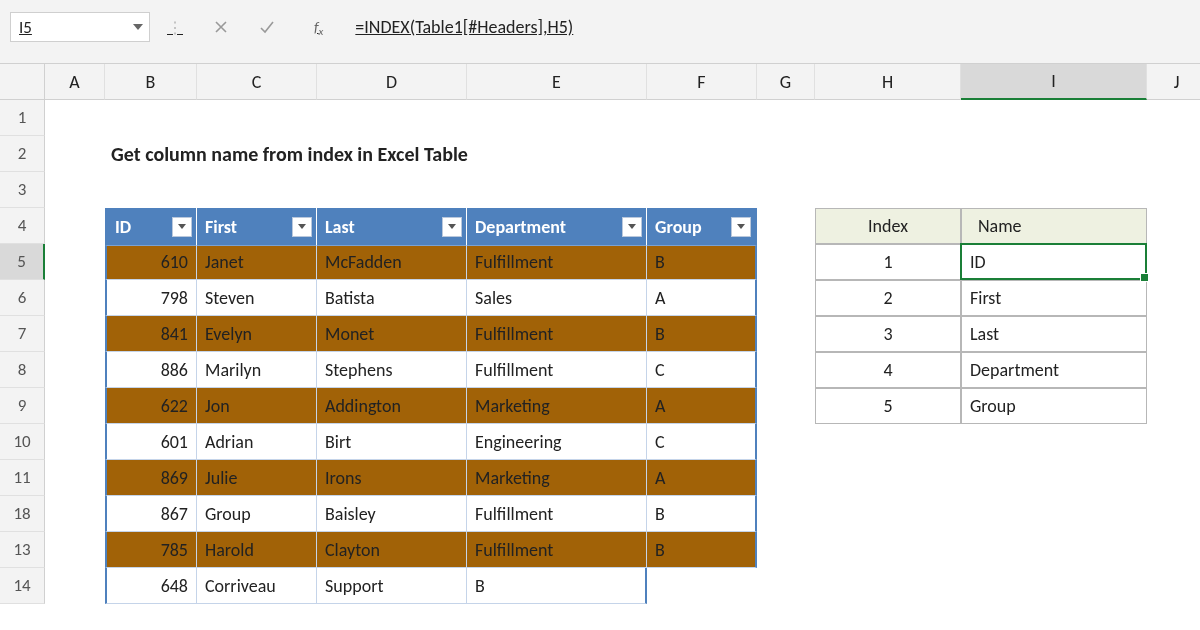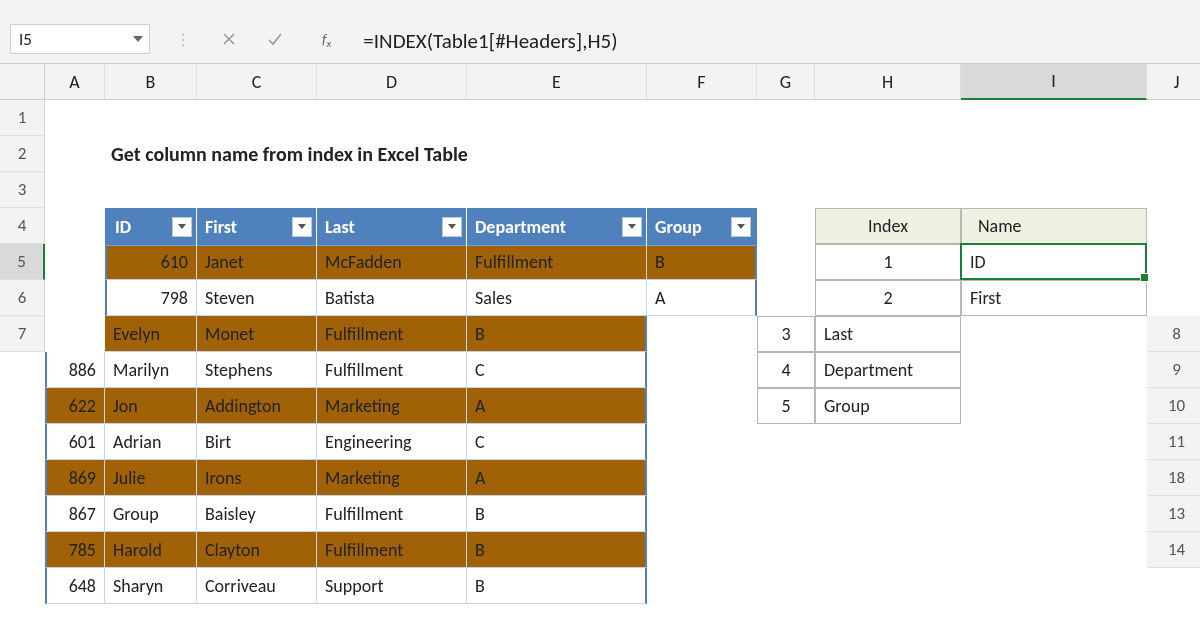--- a/index.html
+++ b/index.html
@@ -13,22 +13,23 @@
     color: #222;
   }
 
   
   .formula-bar {
     height: 64px;
     background: #f3f3f3;
     border-bottom: 1px solid #d0d0d0;
     display: flex;
     align-items: flex-start;
-    padding: 24px 10px 0 10px;
-    gap: 18px;
+    padding: 12px 10px 0 10px;
+    gap: 10px;
+    text-decoration: underline;
   }
   .name-box {
     width: 140px; height: 30px;
     background: #fff;
     border: 1px solid #cfcfcf;
     display: flex; align-items: center;
     padding: 0 8px;
     position: relative;
     font-size: 17px;
   }
@@ -41,23 +42,24 @@
     width: 30px; height: 30px;
     display: flex; align-items: center; justify-content: center;
     color: #888; font-size: 16px;
     border: none; background: transparent;
   }
   .fb-btn svg { display: block; }
   .fb-buttons { display: flex; gap: 16px; align-items: center; }
   .fx-label { font-style: italic; color: #666; font-size: 15px; padding-right: 6px; margin-left: 16px; }
   .formula-input {
     flex: 1; height: 30px;
-    display: flex; align-items: flex-end;
+    display: flex; align-items: center;
     padding: 0 8px;
-    font-size: 21px;
+    font-size: 18px;
+    margin-left: 8px;
   }
 
   
   .sheet { display: grid; position: relative; }
   .rowhead { background: #f3f3f3; color: #555; text-align: center; font-size: 17px; border-right: 1px solid #d0d0d0; border-bottom: 1px solid #e0e0e0; display:flex; align-items:center; justify-content:center; }
   .rowhead.sel { background: #d9d9d9; }
   .corner { background: #f3f3f3; border-right:1px solid #d0d0d0; border-bottom:1px solid #d0d0d0; }
 
   .cell { padding: 0 6px; display: flex; align-items: center; height: 100%; white-space: nowrap; overflow: hidden; }
 
@@ -204,20 +206,21 @@
   <div class="cell tbl-cell band-odd">Batista</div>
   <div class="cell tbl-cell band-odd">Sales</div>
   <div class="cell tbl-cell band-odd tbl-frame-right">A</div>
   <div></div>
   <div class="cell lk-cell num">2</div>
   <div class="cell lk-cell">First</div>
   <div></div>
 
   <div class="rowhead">7</div>
   <div></div>
+  <div class="cell tbl-cell band-even num tbl-frame-left">841</div>
   <div class="cell tbl-cell band-even">Evelyn</div>
   <div class="cell tbl-cell band-even">Monet</div>
   <div class="cell tbl-cell band-even">Fulfillment</div>
   <div class="cell tbl-cell band-even tbl-frame-right">B</div>
   <div></div>
   <div class="cell lk-cell num">3</div>
   <div class="cell lk-cell">Last</div>
   <div></div>
 
   <div class="rowhead">8</div>
@@ -288,21 +291,20 @@
   <div class="cell tbl-cell band-even">Fulfillment</div>
   <div class="cell tbl-cell band-even tbl-frame-right">B</div>
   <div></div>
     <div></div>
     <div></div>
     <div></div>
 
   <div class="rowhead">14</div>
   <div></div>
   <div class="cell tbl-cell band-odd num tbl-frame-left">648</div>
-  <div class="cell tbl-cell band-odd">Sharyn</div>
   <div class="cell tbl-cell band-odd">Corriveau</div>
   <div class="cell tbl-cell band-odd">Support</div>
   <div class="cell tbl-cell band-odd tbl-frame-right">B</div>
   <div></div>
     <div></div>
     <div></div>
     <div></div>
 
   <div class="selected-cell" id="selbox" style="left: 960px; top: 179px; width: 187px; height: 37px;"></div>
 

